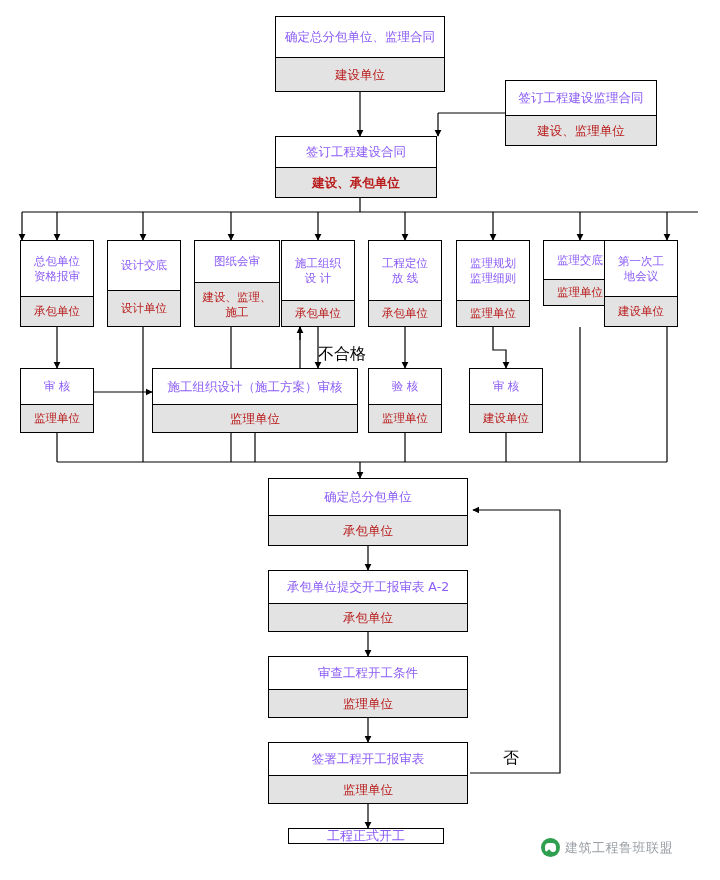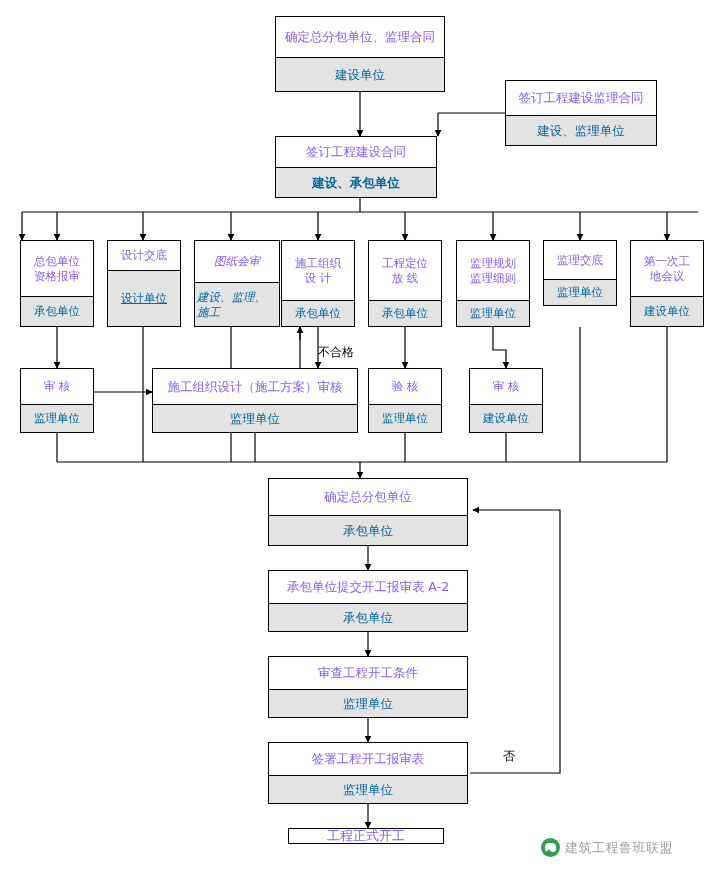--- a/index.html
+++ b/index.html
@@ -42,38 +42,38 @@
     text-align: center;
     background: #ffffff;
     color: #8b5cf6;
     line-height: 1.25;
     padding: 1px 2px;
     box-sizing: border-box;
   }
   .node .bot {
     border-top: 1px solid #000000;
     background: #e3e3e3;
-    color: #0369a1;
+    color: #b91c1c;
     display: flex;
     align-items: center;
     justify-content: center;
-    text-align: left;
+    text-align: center;
     line-height: 1.25;
     padding: 1px 2px;
     box-sizing: border-box;
   }
   .node.single .top {
     height: 100%;
   }
   .f12 { font-size: 12.5px; }
   .f11 { font-size: 11.5px; }
   .f13 { font-size: 13px; }
   .lbl {
     position: absolute;
-    font-size: 12px;
+    font-size: 16px;
     color: #000000;
     z-index: 4;
     white-space: nowrap;
   }
   .wm {
     position: absolute;
     display: flex;
     align-items: center;
     gap: 5px;
     z-index: 5;
@@ -193,24 +193,24 @@
   </div>
 
   <div class="node" style="left:20px; top:240px; width:74px; height:87px;">
     <div class="top f11" style="white-space:pre-line;">总包单位
 资格报审</div>
     <div class="bot f11" style="height:30px;">承包单位</div>
   </div>
 
   <div class="node" style="left:107px; top:240px; width:74px; height:87px;">
     <div class="top f11">设计交底</div>
-    <div class="bot f11" style="height:56px;text-decoration:underline;">设计单位</div>
-  </div>
-
-  <div class="node" style="left:194px; top:240px; width:86px; height:87px;font-style:italic;">
+    <div class="bot f11" style="height:36px;">设计单位</div>
+  </div>
+
+  <div class="node" style="left:194px; top:240px; width:86px; height:87px;">
     <div class="top f11">图纸会审</div>
     <div class="bot f11" style="height:44px; white-space:pre-line;">建设、监理、施工</div>
   </div>
 
   <div class="node" style="left:281px; top:240px; width:74px; height:87px;">
     <div class="top f11" style="white-space:pre-line;">施工组织
 设  计</div>
     <div class="bot f11" style="height:26px;">承包单位</div>
   </div>
 
@@ -224,21 +224,21 @@
     <div class="top f11" style="white-space:pre-line;">监理规划
 监理细则</div>
     <div class="bot f11" style="height:26px;">监理单位</div>
   </div>
 
   <div class="node" style="left:543px; top:240px; width:74px; height:66px;">
     <div class="top f11">监理交底</div>
     <div class="bot f11" style="height:26px;">监理单位</div>
   </div>
 
-  <div class="node" style="left:630px; top:240px; width:74px; height:87px;">
+  <div class="node" style="left:604px; top:240px; width:74px; height:87px;">
     <div class="top f11" style="white-space:pre-line;">第一次工
 地会议</div>
     <div class="bot f11" style="height:30px;">建设单位</div>
   </div>
 
   <div class="node" style="left:20px; top:368px; width:74px; height:65px;">
     <div class="top f11">审    核</div>
     <div class="bot f11" style="height:28px;">监理单位</div>
   </div>
 

